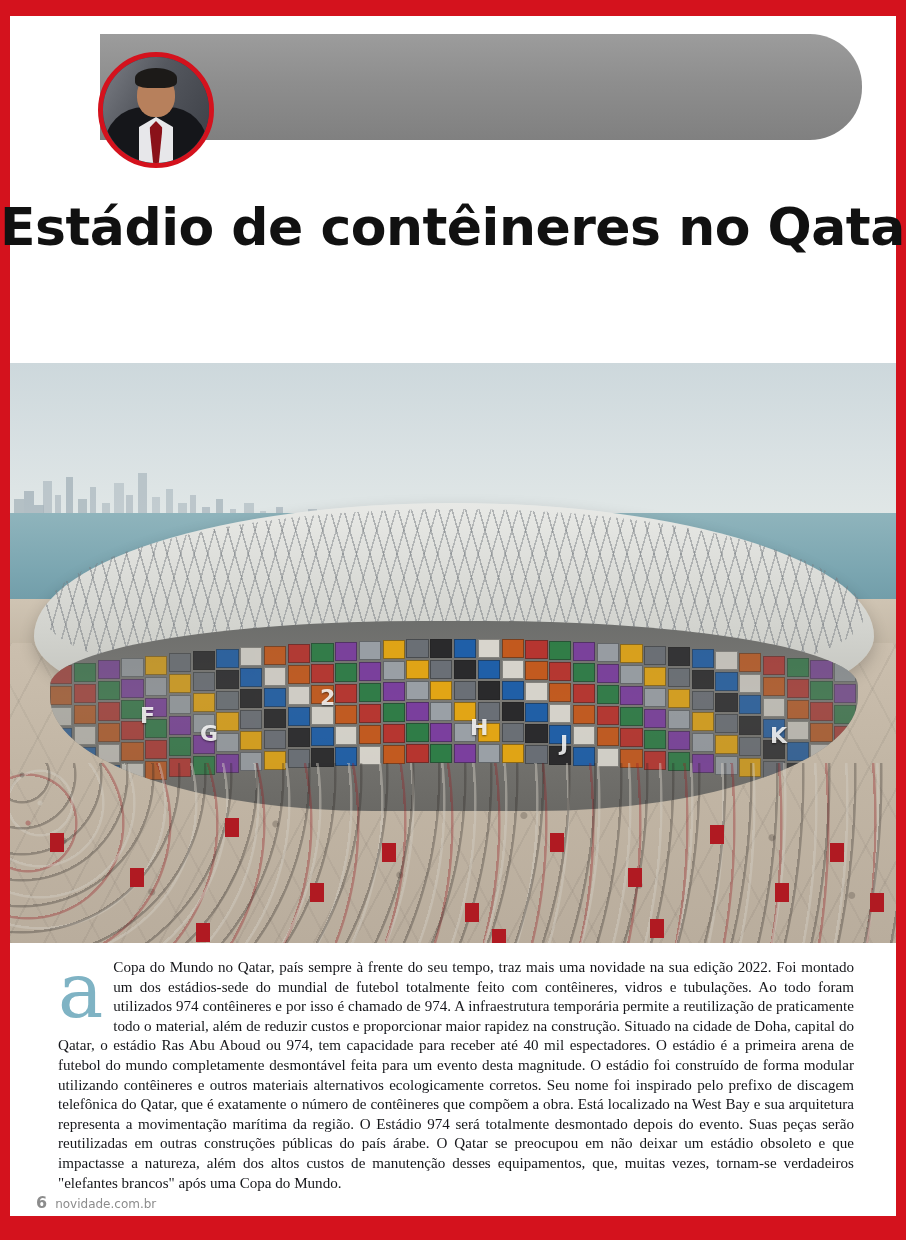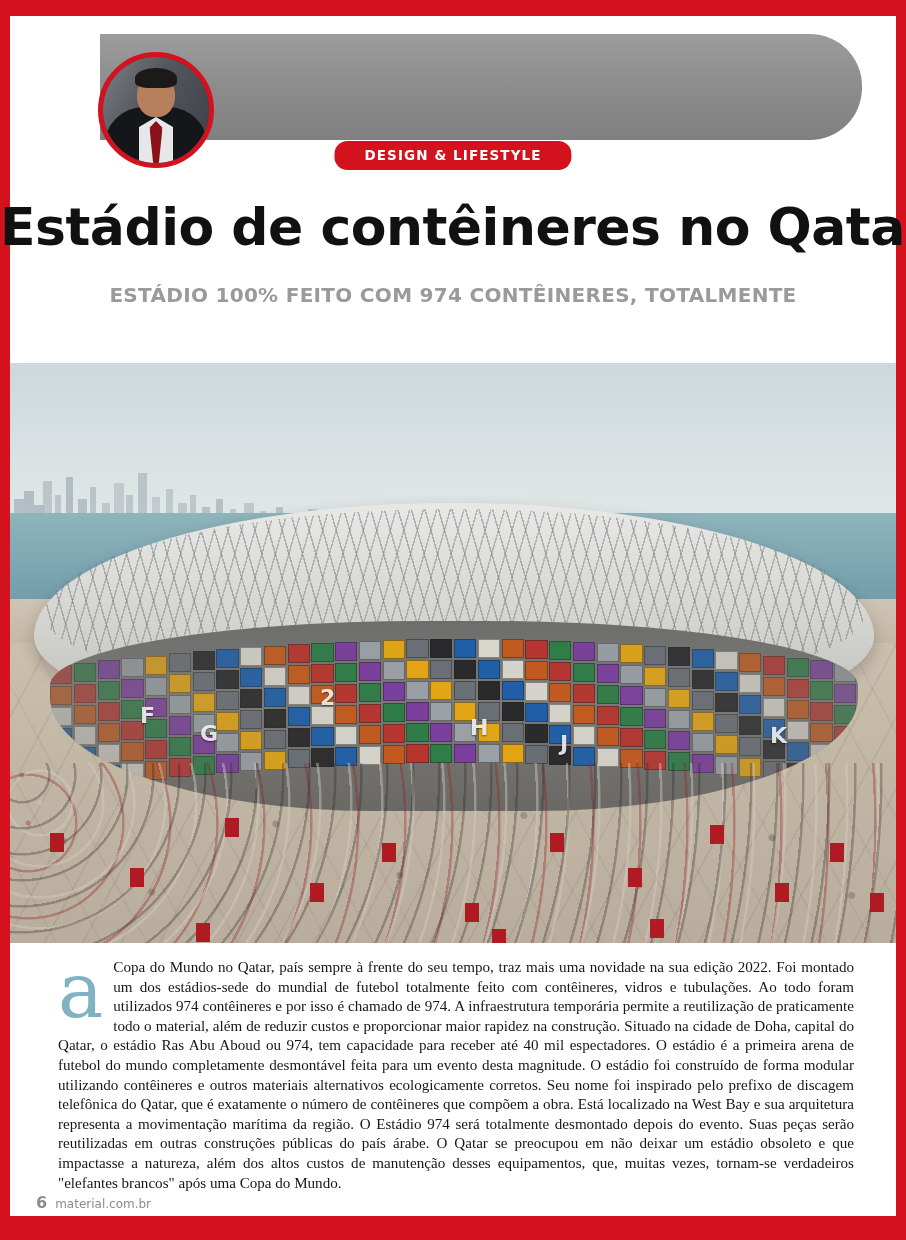--- a/index.html
+++ b/index.html
@@ -335,25 +335,23 @@
 
   <div class="avatar">
     <div class="bg-wall"></div>
     <div class="body"></div>
     <div class="shirt"></div>
     <div class="tie"></div>
     <div class="face"></div>
     <div class="hair"></div>
   </div>
 
-  <div class="tagline">DESIGN &amp; LIFESTYLE</div>
 
   <h1 class="headline">Estádio de contêineres no Qatar</h1>
   <div class="subhead">
-    <div>ESTÁDIO 100% FEITO COM 974 CONTÊINERES, TOTALMENTE</div>
   </div>
 
   <div class="hero">
     <div class="sky"></div>
     <div class="skyline" id="skyline">
         <i style="left: 4px; width: 10px; height: 26px; opacity: 0.8;"></i>
         <i style="left: 14px; width: 10px; height: 34px; opacity: 0.85;"></i>
         <i style="left: 24px; width: 10px; height: 20px; opacity: 0.85;"></i>
         <i style="left: 33px; width: 9px; height: 44px; opacity: 0.65;"></i>
         <i style="left: 45px; width: 6px; height: 30px; opacity: 0.65;"></i>
@@ -619,17 +617,17 @@
       </div>
   </div>
 
   <div class="article">
     <span class="dropcap">a</span>
     <p class="body-text">Copa do Mundo no Qatar, país sempre à frente do seu tempo, traz mais uma novidade na sua edição 2022. Foi montado um dos estádios-sede do mundial de futebol totalmente feito com contêineres, vidros e tubulações. Ao todo foram utilizados 974 contêineres e por isso é chamado de 974. A infraestrutura temporária permite a reutilização de praticamente todo o material, além de reduzir custos e proporcionar maior rapidez na construção. Situado na cidade de Doha, capital do Qatar, o estádio Ras Abu Aboud ou 974, tem capacidade para receber até 40 mil espectadores. O estádio é a primeira arena de futebol do mundo completamente desmontável feita para um evento desta magnitude. O estádio foi construído de forma modular utilizando contêineres e outros materiais alternativos ecologicamente corretos. Seu nome foi inspirado pelo prefixo de discagem telefônica do Qatar, que é exatamente o número de contêineres que compõem a obra. Está localizado na West Bay e sua arquitetura representa a movimentação marítima da região.  O Estádio 974 será totalmente desmontado depois do evento. Suas peças serão reutilizadas em outras construções públicas do país árabe. O Qatar se preocupou em não deixar um estádio obsoleto e que impactasse a natureza, além dos altos custos de manutenção desses equipamentos, que, muitas vezes, tornam-se verdadeiros "elefantes brancos" após uma Copa do Mundo.</p>
   </div>
 
   <div class="footer">
     <span class="folio">6</span>
-    <span class="site">material.com.br</span>
+    <span class="site">novidade.com.br</span>
   </div>
 
   <div class="bar-bottom"></div>
 </div>
 
 </body></html>

